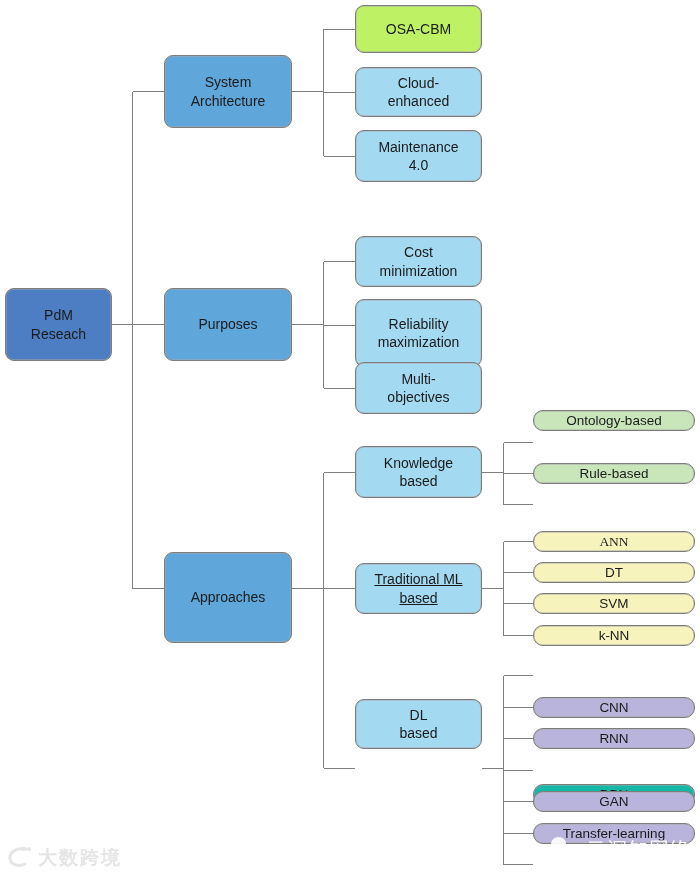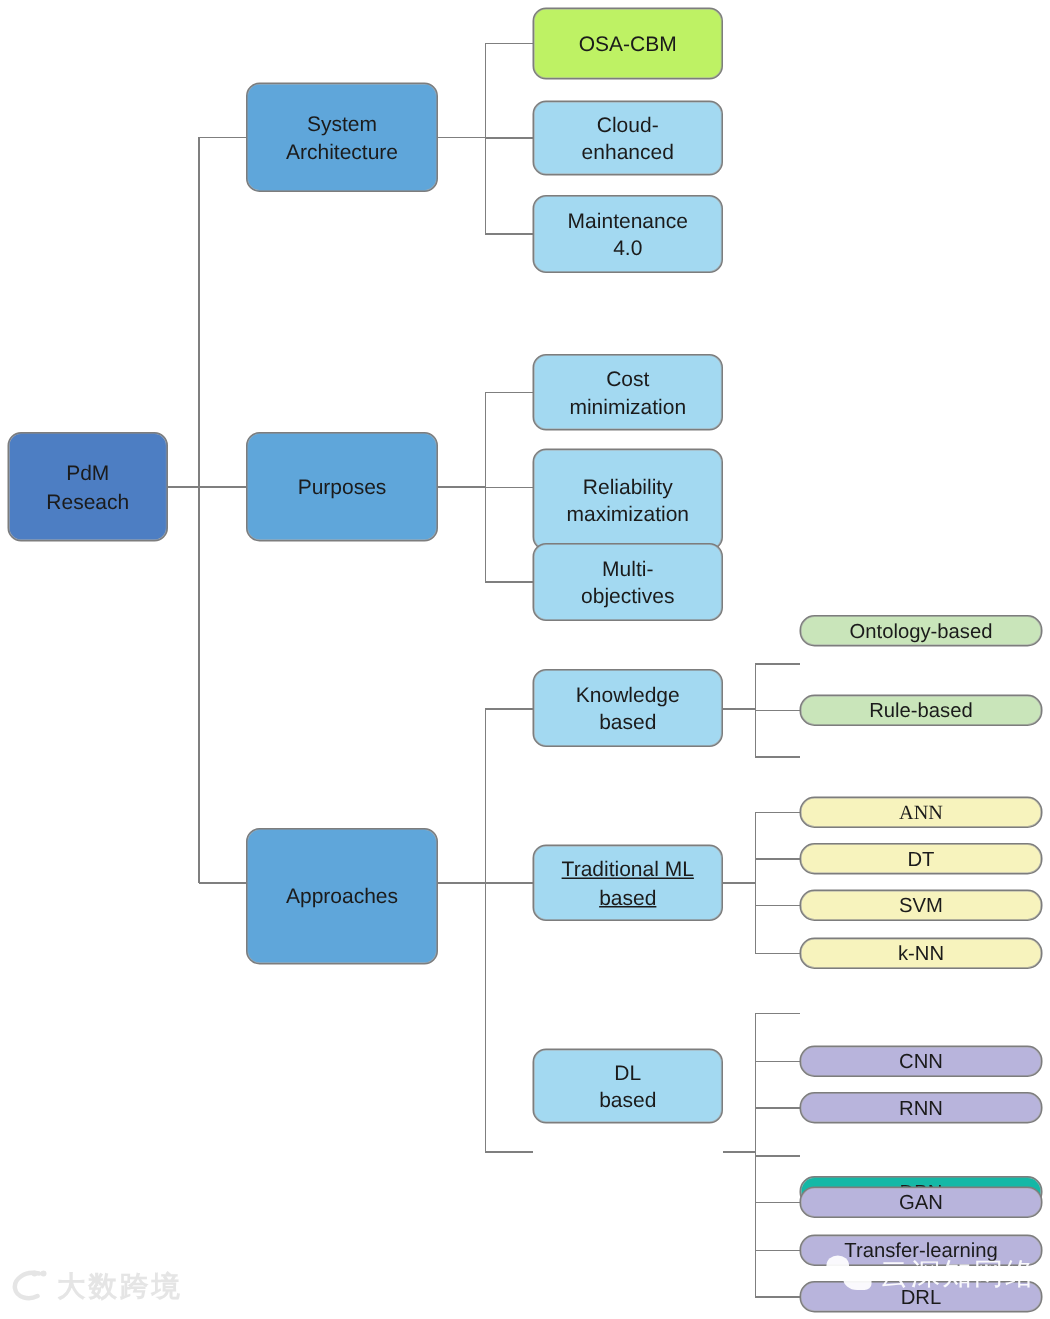--- a/index.html
+++ b/index.html
@@ -128,21 +128,20 @@
   <div class="node l3" style="top: 531px; background-color: rgb(247, 243, 189); font-family: Liberation Serif, serif;">ANN</div>
   <div class="node l3" style="top: 562px; background-color: rgb(247, 243, 189);">DT</div>
   <div class="node l3" style="top: 593px; background-color: rgb(247, 243, 189);">SVM</div>
   <div class="node l3" style="top: 625px; background-color: rgb(247, 243, 189);">k-NN</div>
 
   <div class="node l3" style="top: 697px; background-color: rgb(184, 180, 220);">CNN</div>
   <div class="node l3" style="top: 728px; background-color: rgb(184, 180, 220);">RNN</div>
   <div class="node l3" style="top: 784px; background-color: #14b8a6;">DBN</div>
   <div class="node l3" style="top: 791px; background-color: rgb(184, 180, 220);">GAN</div>
   <div class="node l3" style="top: 823px; background-color: rgb(184, 180, 220);">Transfer-learning</div>
-  <div class="node l3" style="top: 854px; background-color: rgb(184, 180, 220);">DRL</div>
 
   <div class="wm-left">
     <svg width="27" height="24" viewBox="0 0 27 24">
       <path d="M20 4 C10 2 3 8 4 14 C5 20 13 22 19 19" fill="none" stroke="#e5e5e5" stroke-width="3" stroke-linecap="round"></path>
       <circle cx="17" cy="4" r="2" fill="#e5e5e5"></circle>
       <circle cx="23" cy="4" r="2" fill="#e5e5e5"></circle>
     </svg>
     <span>大数跨境</span>
   </div>
 

